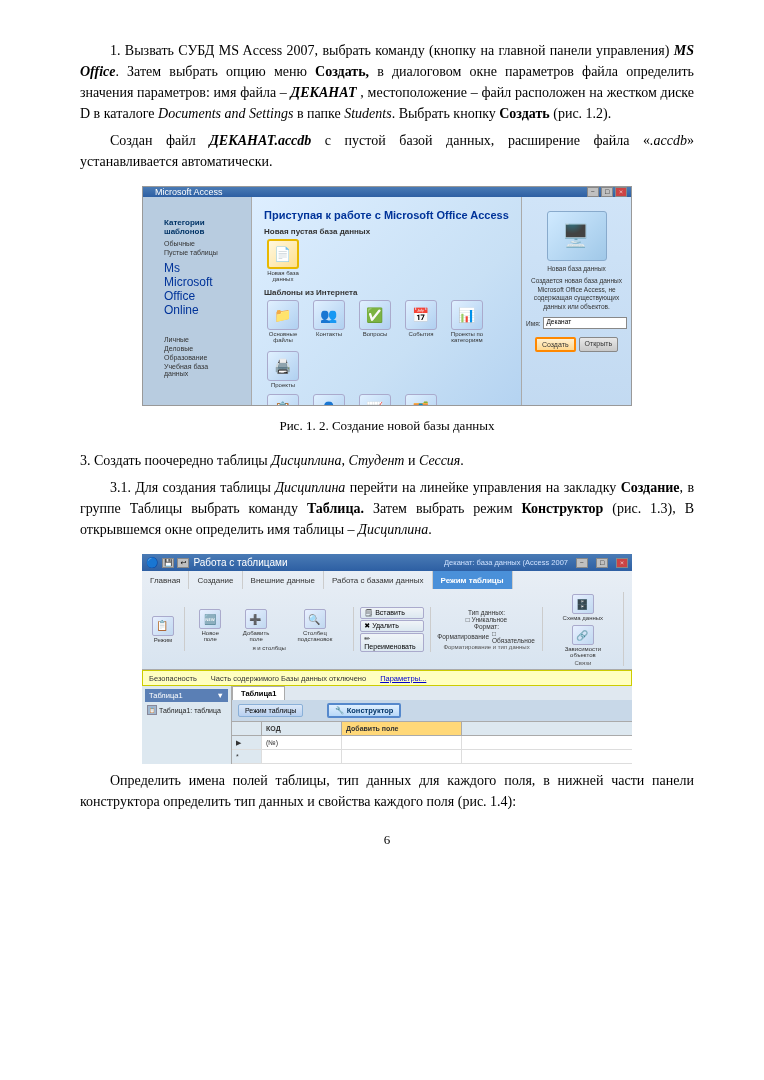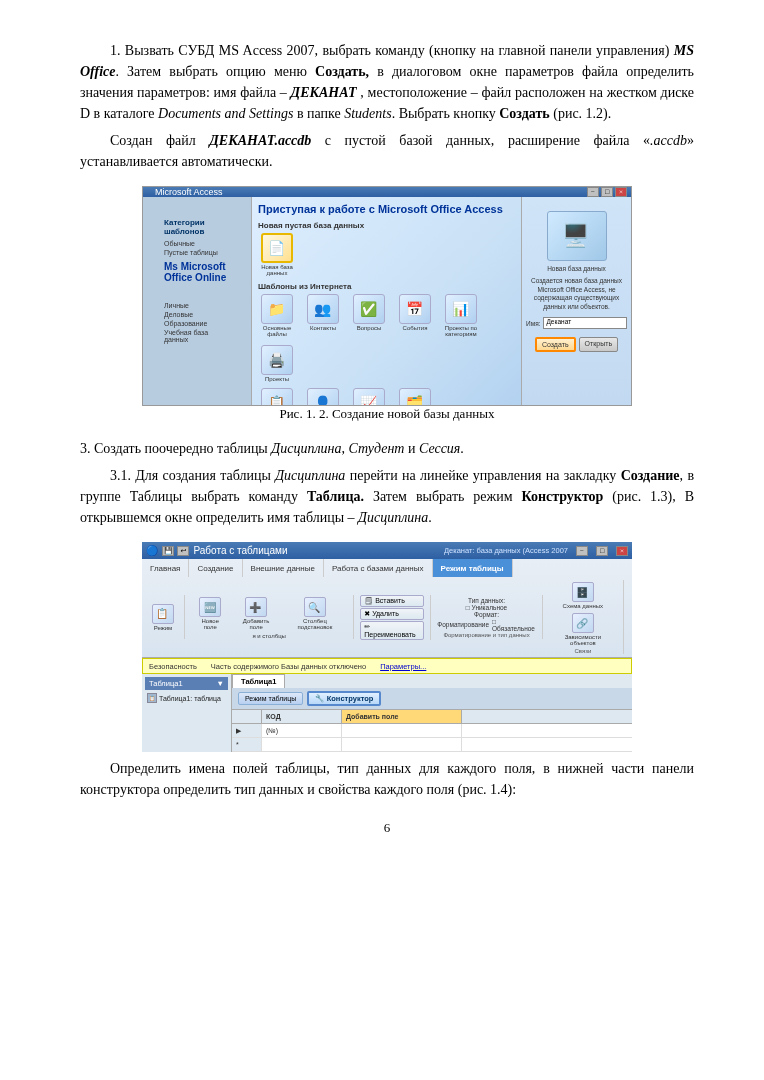--- a/index.html
+++ b/index.html
@@ -38,21 +38,21 @@
       border: 1px solid #999;
       background: #e8eef5;
       width: 490px;
       min-height: 180px;
       position: relative;
       overflow: hidden;
     }
     .figure-caption {
       text-align: center;
       font-size: 13px;
-      margin-top: 0;
+      margin-top: 12px;
       margin-bottom: 10px;
     }
     
     .access-screen1 {
       width: 490px;
       height: 220px;
       background: linear-gradient(180deg, #c8d8e8 0%, #ddeeff 100%);
       position: relative;
       display: flex;
       flex-direction: column;
@@ -101,31 +101,31 @@
       color: #003366;
       margin-bottom: 3px;
     }
     .acc1-left-item {
       font-size: 7px;
       font-family: Arial, sans-serif;
       color: #333;
       padding: 1px 0;
     }
     .acc1-left-section {
-      font-size: 10px;
-      font-family: Arial, sans-serif;
-      font-weight: bold;
+      font-size: 12px;
+      font-family: Arial, sans-serif;
+      font-weight: normal;
       color: #003399;
       margin-top: 4px;
       margin-bottom: 18px;
     }
     .acc1-main {
       flex: 1;
       background: linear-gradient(135deg, #ddeeff 0%, #c8e0f5 60%, #b0d0f0 100%);
-      padding: 6px;
+      padding: 12px;
       position: relative;
     }
     .acc1-main-title {
       font-size: 11px;
       font-family: Arial, sans-serif;
       color: #003399;
       font-weight: bold;
       margin-bottom: 6px;
     }
     .acc1-new-section {
@@ -435,20 +435,21 @@
     .acc2-constructor-btn {
       background: linear-gradient(180deg, #e0f0ff, #b8d8f8);
       border: 2px solid #5588cc;
       padding: 1px 6px;
       font-size: 7.5px;
       font-family: Arial, sans-serif;
       font-weight: bold;
       color: #003366;
       border-radius: 2px;
       cursor: pointer;
+      margin-left: 20px;
     }
     .acc2-grid {
       background: #fff;
       flex: 1;
     }
     .acc2-grid-header {
       display: flex;
       background: #dde8f0;
       border-bottom: 1px solid #aaa;
       height: 14px;

